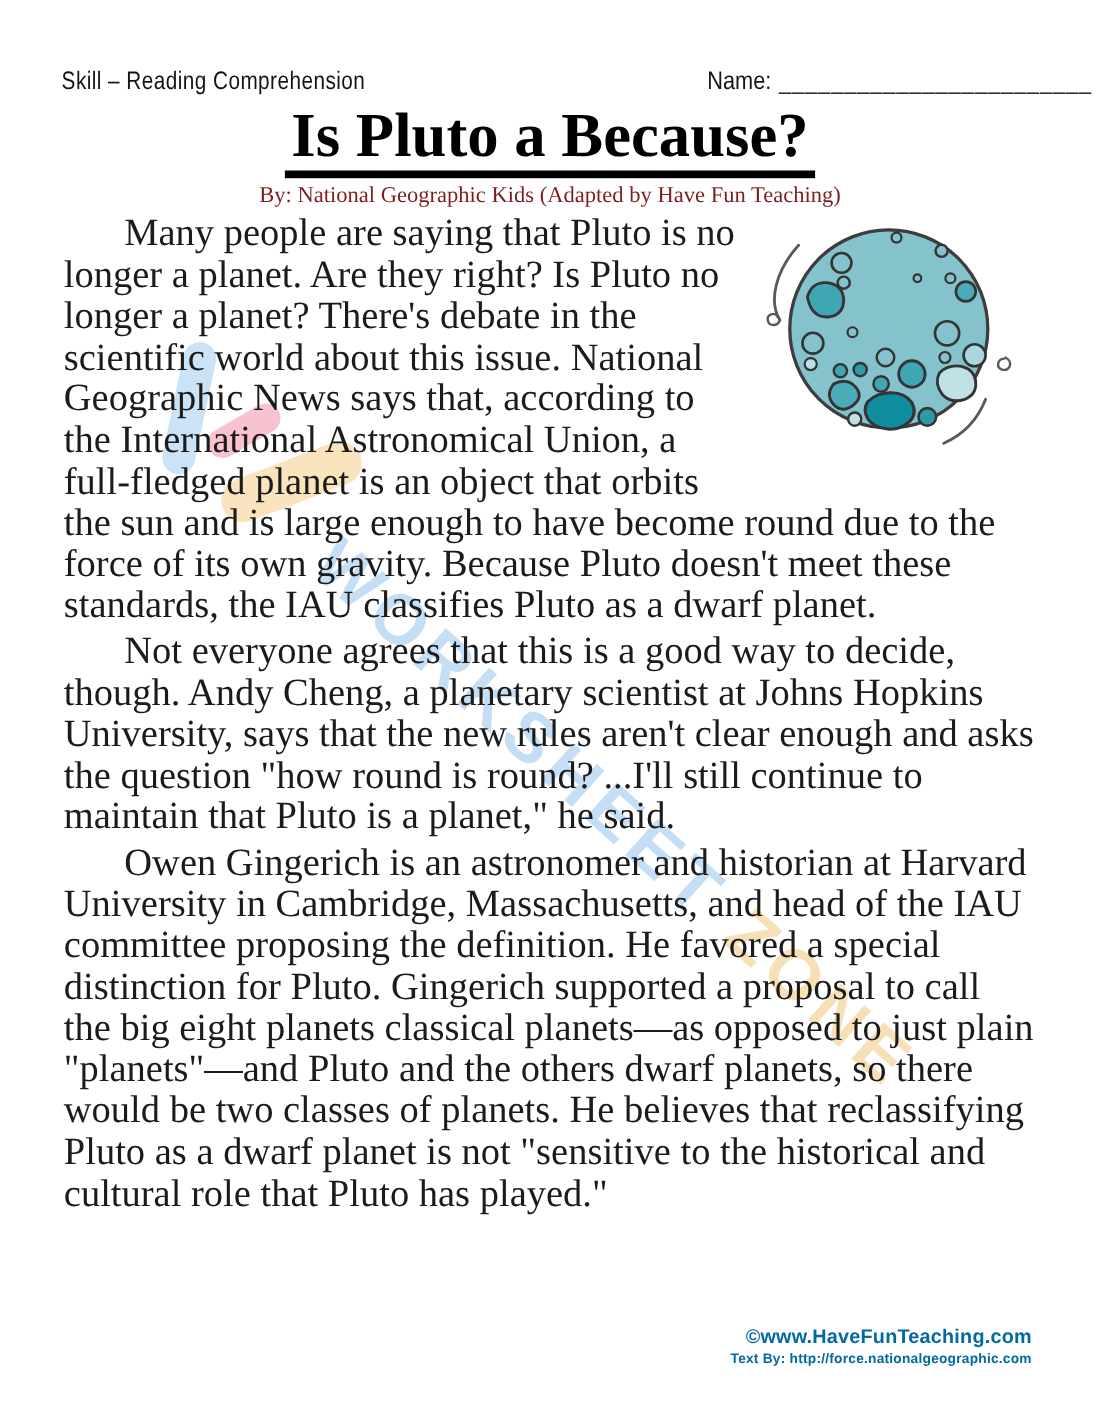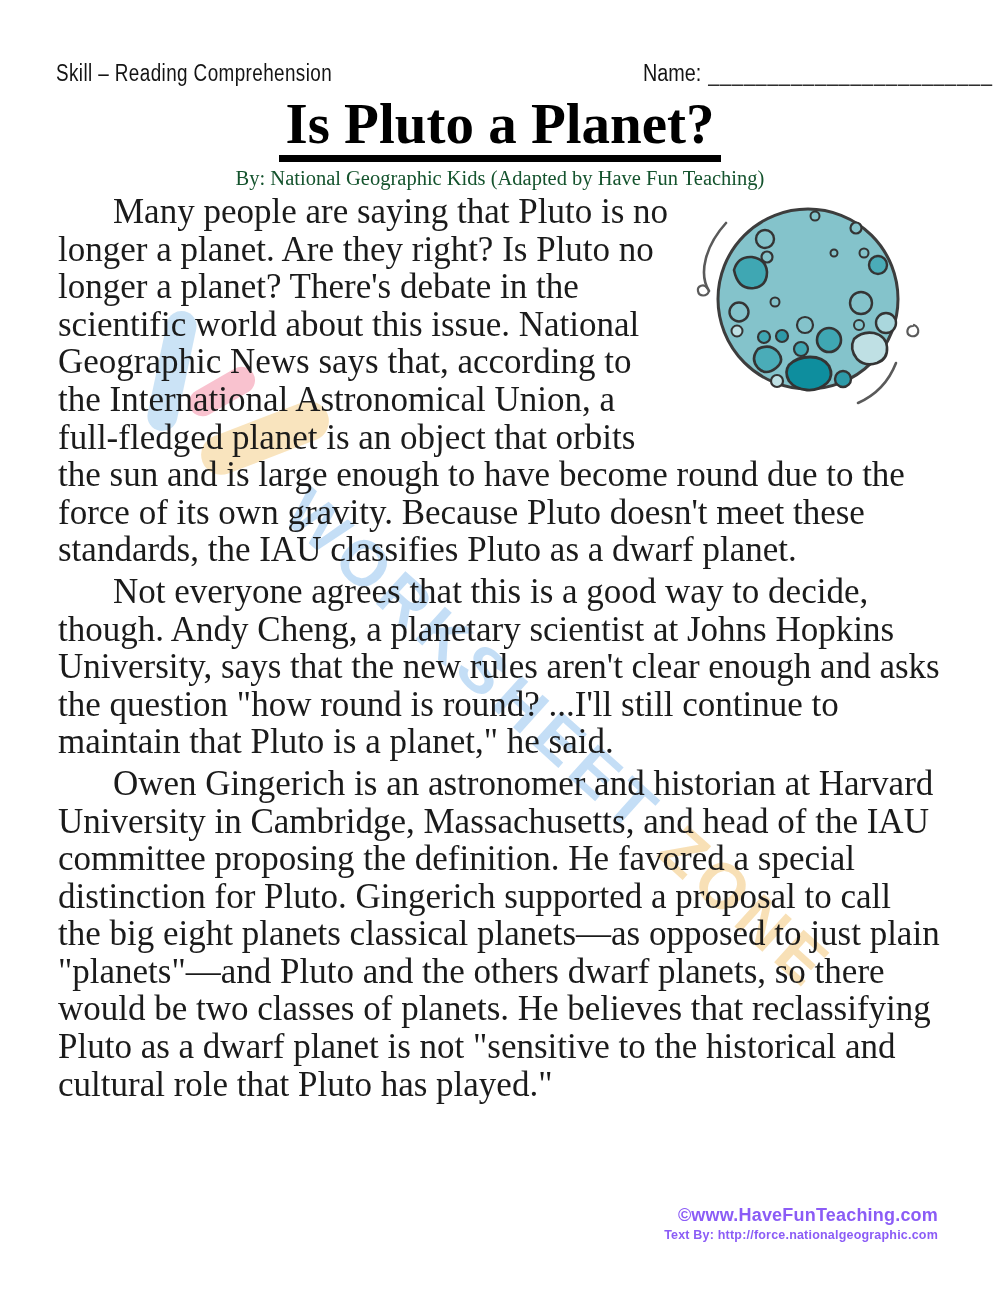--- a/index.html
+++ b/index.html
@@ -30,51 +30,51 @@
              transform:scaleX(.82);transform-origin:left top;letter-spacing:.5px;}
   .hdr-name{position:absolute;left:643px;top:60px;
             font-family:"Liberation Sans", sans-serif;font-size:23px;color:#141414;
             transform:scaleX(.86);transform-origin:left top;white-space:nowrap;}
   .name-blank{letter-spacing:1px;color:#2e2e2e;margin-left:8px;}
 
   .title-wrap{position:absolute;top:94px;left:0;width:100%;text-align:center;}
   .title-text{display:inline-block;font-size:57px;font-weight:bold;color:#000;
               letter-spacing:0px;border-bottom:7px solid #000;padding:0 6px 1px;line-height:1.05;}
   .byline{position:absolute;top:167px;left:0;width:100%;text-align:center;
-          font-size:20.5px;color:#14532d;}
+          font-size:20.5px;color:#7f1d1d;}
 
   .article{position:absolute;left:58px;top:193px;width:884px;
            font-size:35px;line-height:37.6px;text-align:left;}
   .article p{margin:0 0 4px 0;text-indent:55px;}
   .pluto-float{float:right;width:256px;height:220px;margin:2px 0 4px 12px;}
   .pluto-float svg{display:block;width:256px;height:220px;}
 
   .footer{position:absolute;right:62px;bottom:52px;text-align:right;
-          font-family:"Liberation Sans", sans-serif;color:#8b5cf6;}
+          font-family:"Liberation Sans", sans-serif;color:#0369a1;}
   .footer-copy{font-size:18px;font-weight:bold;letter-spacing:.2px;}
   .footer-credit{font-size:12.5px;font-weight:bold;margin-top:2px;letter-spacing:.2px;}
 </style>
 </head>
 <body>
 
 <div class="wm-layer">
   <div class="wm-stroke wm-blue"></div>
   <div class="wm-stroke wm-pink"></div>
   <div class="wm-stroke wm-yellow"></div>
   <div class="wm-text"><span class="wm-word1">WORKSHEET</span><span class="wm-word1"> </span><span class="wm-word2">ZONE</span></div>
 </div>
 
 <div class="content">
 
   <div class="hdr-skill">Skill – Reading Comprehension</div>
 
   <div class="hdr-name"><span>Name:</span><span class="name-blank">________________________</span></div>
 
   <div class="title-wrap">
-    <span class="title-text">Is Pluto a Planet?</span>
+    <span class="title-text">Is Pluto a Because?</span>
   </div>
 
   <div class="byline">By: National Geographic Kids (Adapted by Have Fun Teaching)</div>
 
   <main class="article">
     <p><span class="pluto-float">
           <svg viewBox="0 0 256 220" xmlns="http://www.w3.org/2000/svg">
 
         <path d="M40,28 C20,50 12,78 23,96" fill="none" stroke="#5a5a5a" stroke-width="2.6" stroke-linecap="round"></path>
         <path d="M23,96 c-2,6 -10,6 -11,0 c-1,-5 6,-8 9,-3" fill="none" stroke="#5a5a5a" stroke-width="2.2" stroke-linecap="round"></path>

